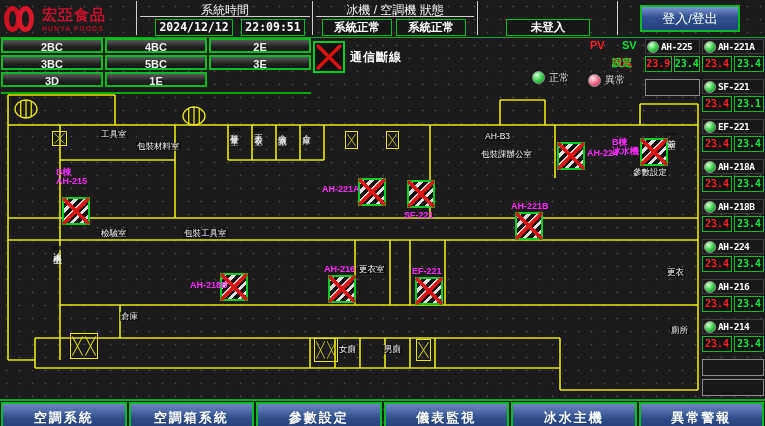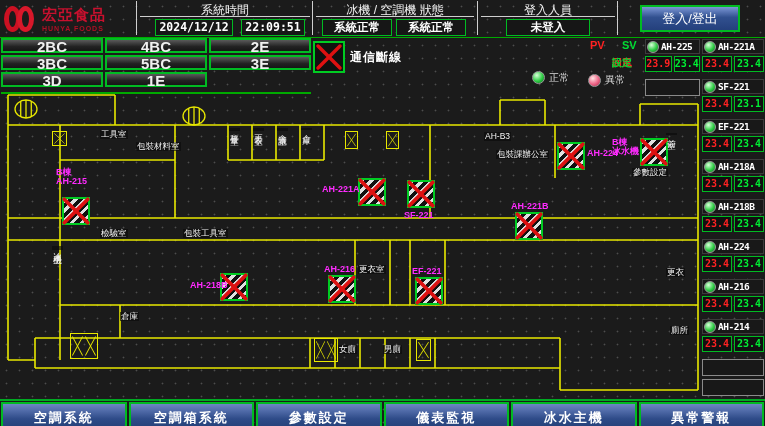--- a/index.html
+++ b/index.html
@@ -22,21 +22,21 @@
   .valbox{position:absolute;top:19px;height:15px;border:1px solid #00bb22;background:#161616;color:#fff;
     font-size:11.5px;font-weight:bold;text-align:center;line-height:15px;font-family:"DejaVu Sans Mono",monospace;}
   .statusbox{font-family:"Liberation Sans",sans-serif;}
   .login-btn{position:absolute;left:640px;top:5px;width:100px;height:27px;border:2px solid #00bb22;
     background:linear-gradient(#7b96d6,#31508f 45%,#24407c);color:#fff;font-size:13px;font-weight:normal;
     font-family:"Liberation Sans",sans-serif;cursor:pointer;}
   
   .zones{position:absolute;left:1px;top:38px;width:310px;height:53px;display:grid;
     grid-template-columns:repeat(3,1fr);grid-auto-rows:15px;gap:2px;border-bottom:2px solid #0a0;padding-bottom:1px;}
   .zone-btn{border:2px solid #00bb22;background:linear-gradient(#5a5a5a,#222 60%,#161616);
-    color:#f0f0f0;font-size:15px;font-weight:bold;text-align:center;line-height:12px;cursor:pointer;
+    color:#f0f0f0;font-size:11px;font-weight:bold;text-align:center;line-height:12px;cursor:pointer;
     font-family:"Liberation Sans",sans-serif;}
   
   .comm-box{position:absolute;left:313px;top:41px;width:32px;height:32px;border:2px solid #00cc22;background:#101010;box-sizing:border-box;}
   .comm-box svg{width:100%;height:100%;}
   .comm-label{position:absolute;left:350px;top:49px;font-size:12px;font-weight:bold;color:#fff;letter-spacing:1px;}
   .pv-t{position:absolute;left:590px;top:39px;color:#ff2222;font-weight:bold;font-size:11px;}
   .sv-t{position:absolute;left:622px;top:39px;color:#00dd33;font-weight:bold;font-size:11px;}
   .pvname-t{position:absolute;left:612px;top:56px;color:#ff2222;font-weight:bold;font-size:10px;}
   .svname-t{position:absolute;left:612px;top:56px;color:#00dd33;font-weight:bold;font-size:10px;}
   .led{width:11px;height:11px;border-radius:50%;border:1px solid #9a9a9a;display:inline-block;}
@@ -100,21 +100,20 @@
     </div>
     <div class="vdiv" style="left:136px"></div>
     <div class="hlabel" style="left:140px;width:170px">系統時間</div>
     <div class="valbox" style="left:155px;width:76px">2024/12/12</div>
     <div class="valbox" style="left:241px;width:62px">22:09:51</div>
     <div class="vdiv" style="left:312px"></div>
     <div class="hlabel" style="left:316px;width:158px">冰機 / 空調機 狀態</div>
     <div class="valbox statusbox" style="left:322px;width:68px">系統正常</div>
     <div class="valbox statusbox" style="left:396px;width:68px">系統正常</div>
     <div class="vdiv" style="left:477px"></div>
-    <div class="hlabel" style="left:481px;width:134px">登入人員</div>
     <div class="valbox statusbox" style="left:506px;width:82px">未登入</div>
     <div class="vdiv" style="left:617px"></div>
     <button class="login-btn">登入/登出</button>
   </div>
 
   <div class="zones" id="zones">
       <button class="zone-btn">2BC</button>
       <button class="zone-btn">4BC</button>
       <button class="zone-btn">2E</button>
       <button class="zone-btn">3BC</button>
@@ -342,21 +341,21 @@
       <div class="mlabel" style="left: 412px; top: 179px;">
         <div>EF-221</div>
       </div>
       <div class="rlabel" style="left: 100px; top: 42px;">工具室</div>
       <div class="rlabel" style="left: 136px; top: 54px;">包裝材料室</div>
       <div class="rlabel vert" style="left: 229px; top: 40px;">秤量室</div>
       <div class="rlabel vert" style="left: 253px; top: 40px;">更衣室</div>
       <div class="rlabel vert" style="left: 277px; top: 40px;">會議室</div>
       <div class="rlabel vert" style="left: 301px; top: 40px;">倉庫</div>
       <div class="rlabel" style="left: 484px; top: 44px;">AH-B3</div>
-      <div class="rlabel" style="left: 496px; top: 62px;">包裝課辦公室</div>
+      <div class="rlabel" style="left: 480px; top: 62px;">包裝課辦公室</div>
       <div class="rlabel" style="left: 632px; top: 80px;">參數設定</div>
       <div class="rlabel" style="left: 100px; top: 141px;">檢驗室</div>
       <div class="rlabel" style="left: 183px; top: 141px;">包裝工具室</div>
       <div class="rlabel" style="left: 358px; top: 177px;">更衣室</div>
       <div class="rlabel vert" style="left: 52px; top: 158px;">冰水主機</div>
       <div class="rlabel" style="left: 120px; top: 224px;">倉庫</div>
       <div class="rlabel" style="left: 338px; top: 257px;">女廁</div>
       <div class="rlabel" style="left: 383px; top: 257px;">男廁</div>
       <div class="rlabel vert" style="left: 666px; top: 45px;">前室</div>
       <div class="rlabel" style="left: 666px; top: 180px;">更衣</div>

